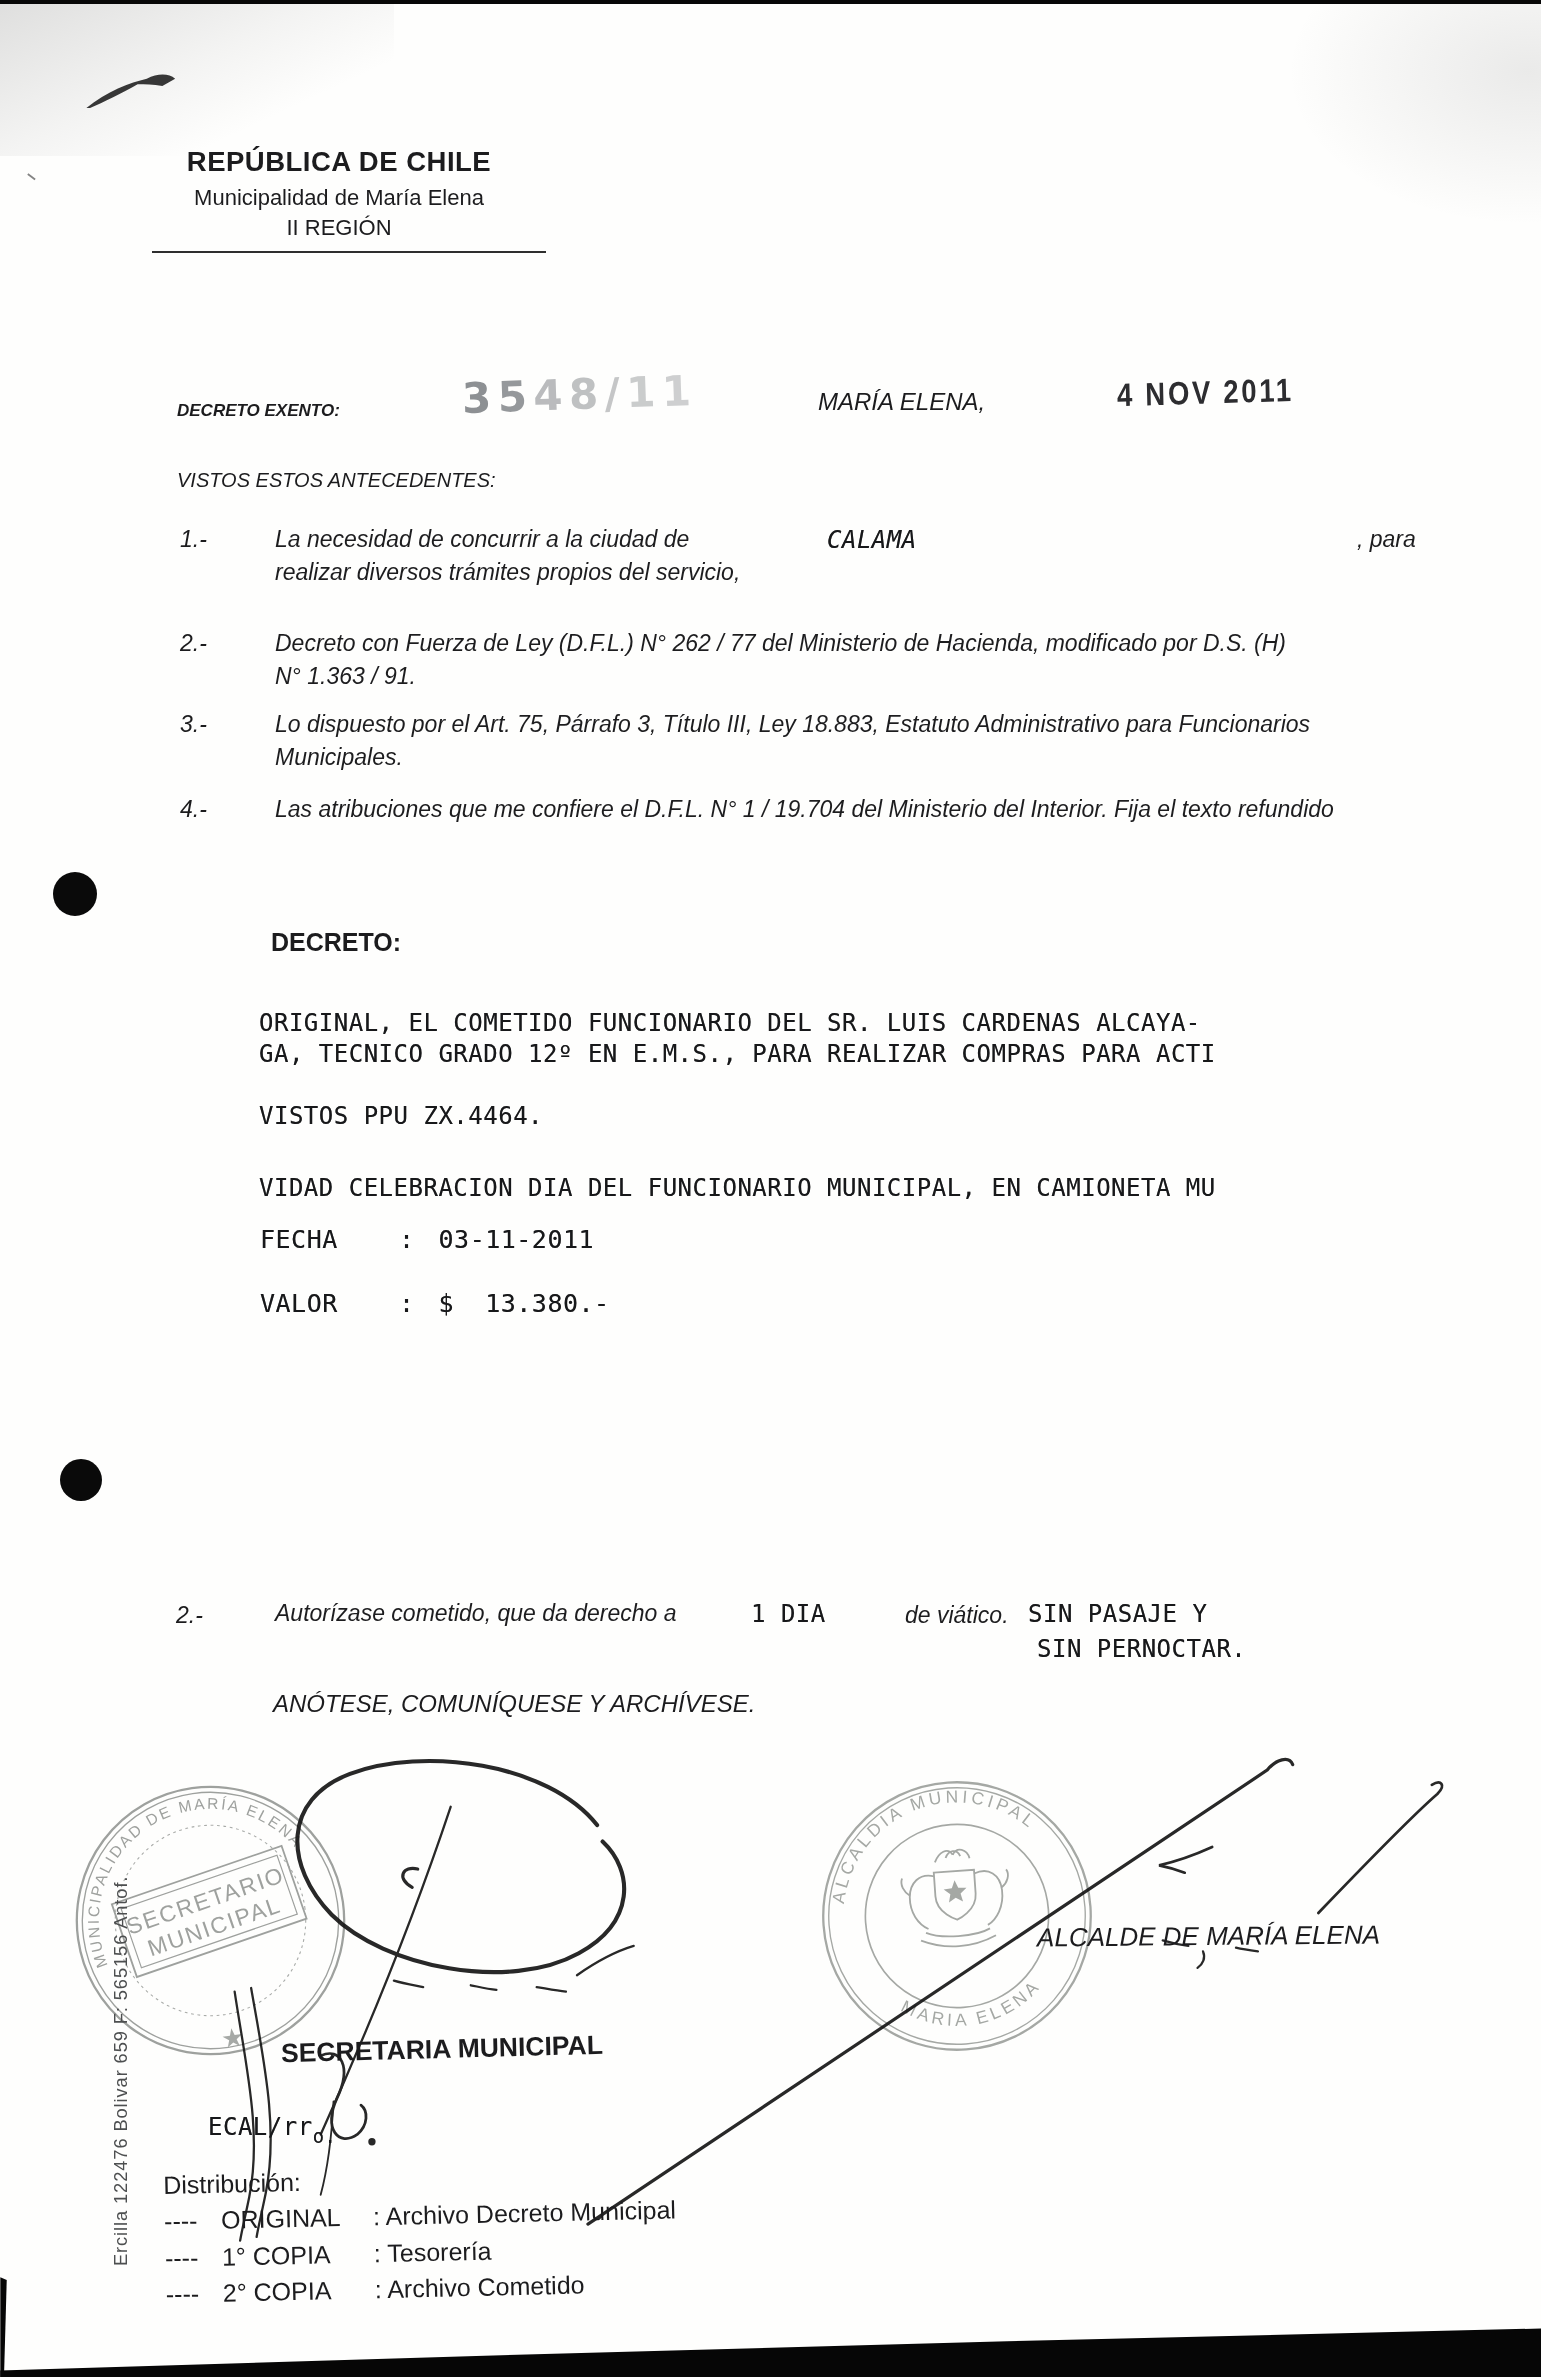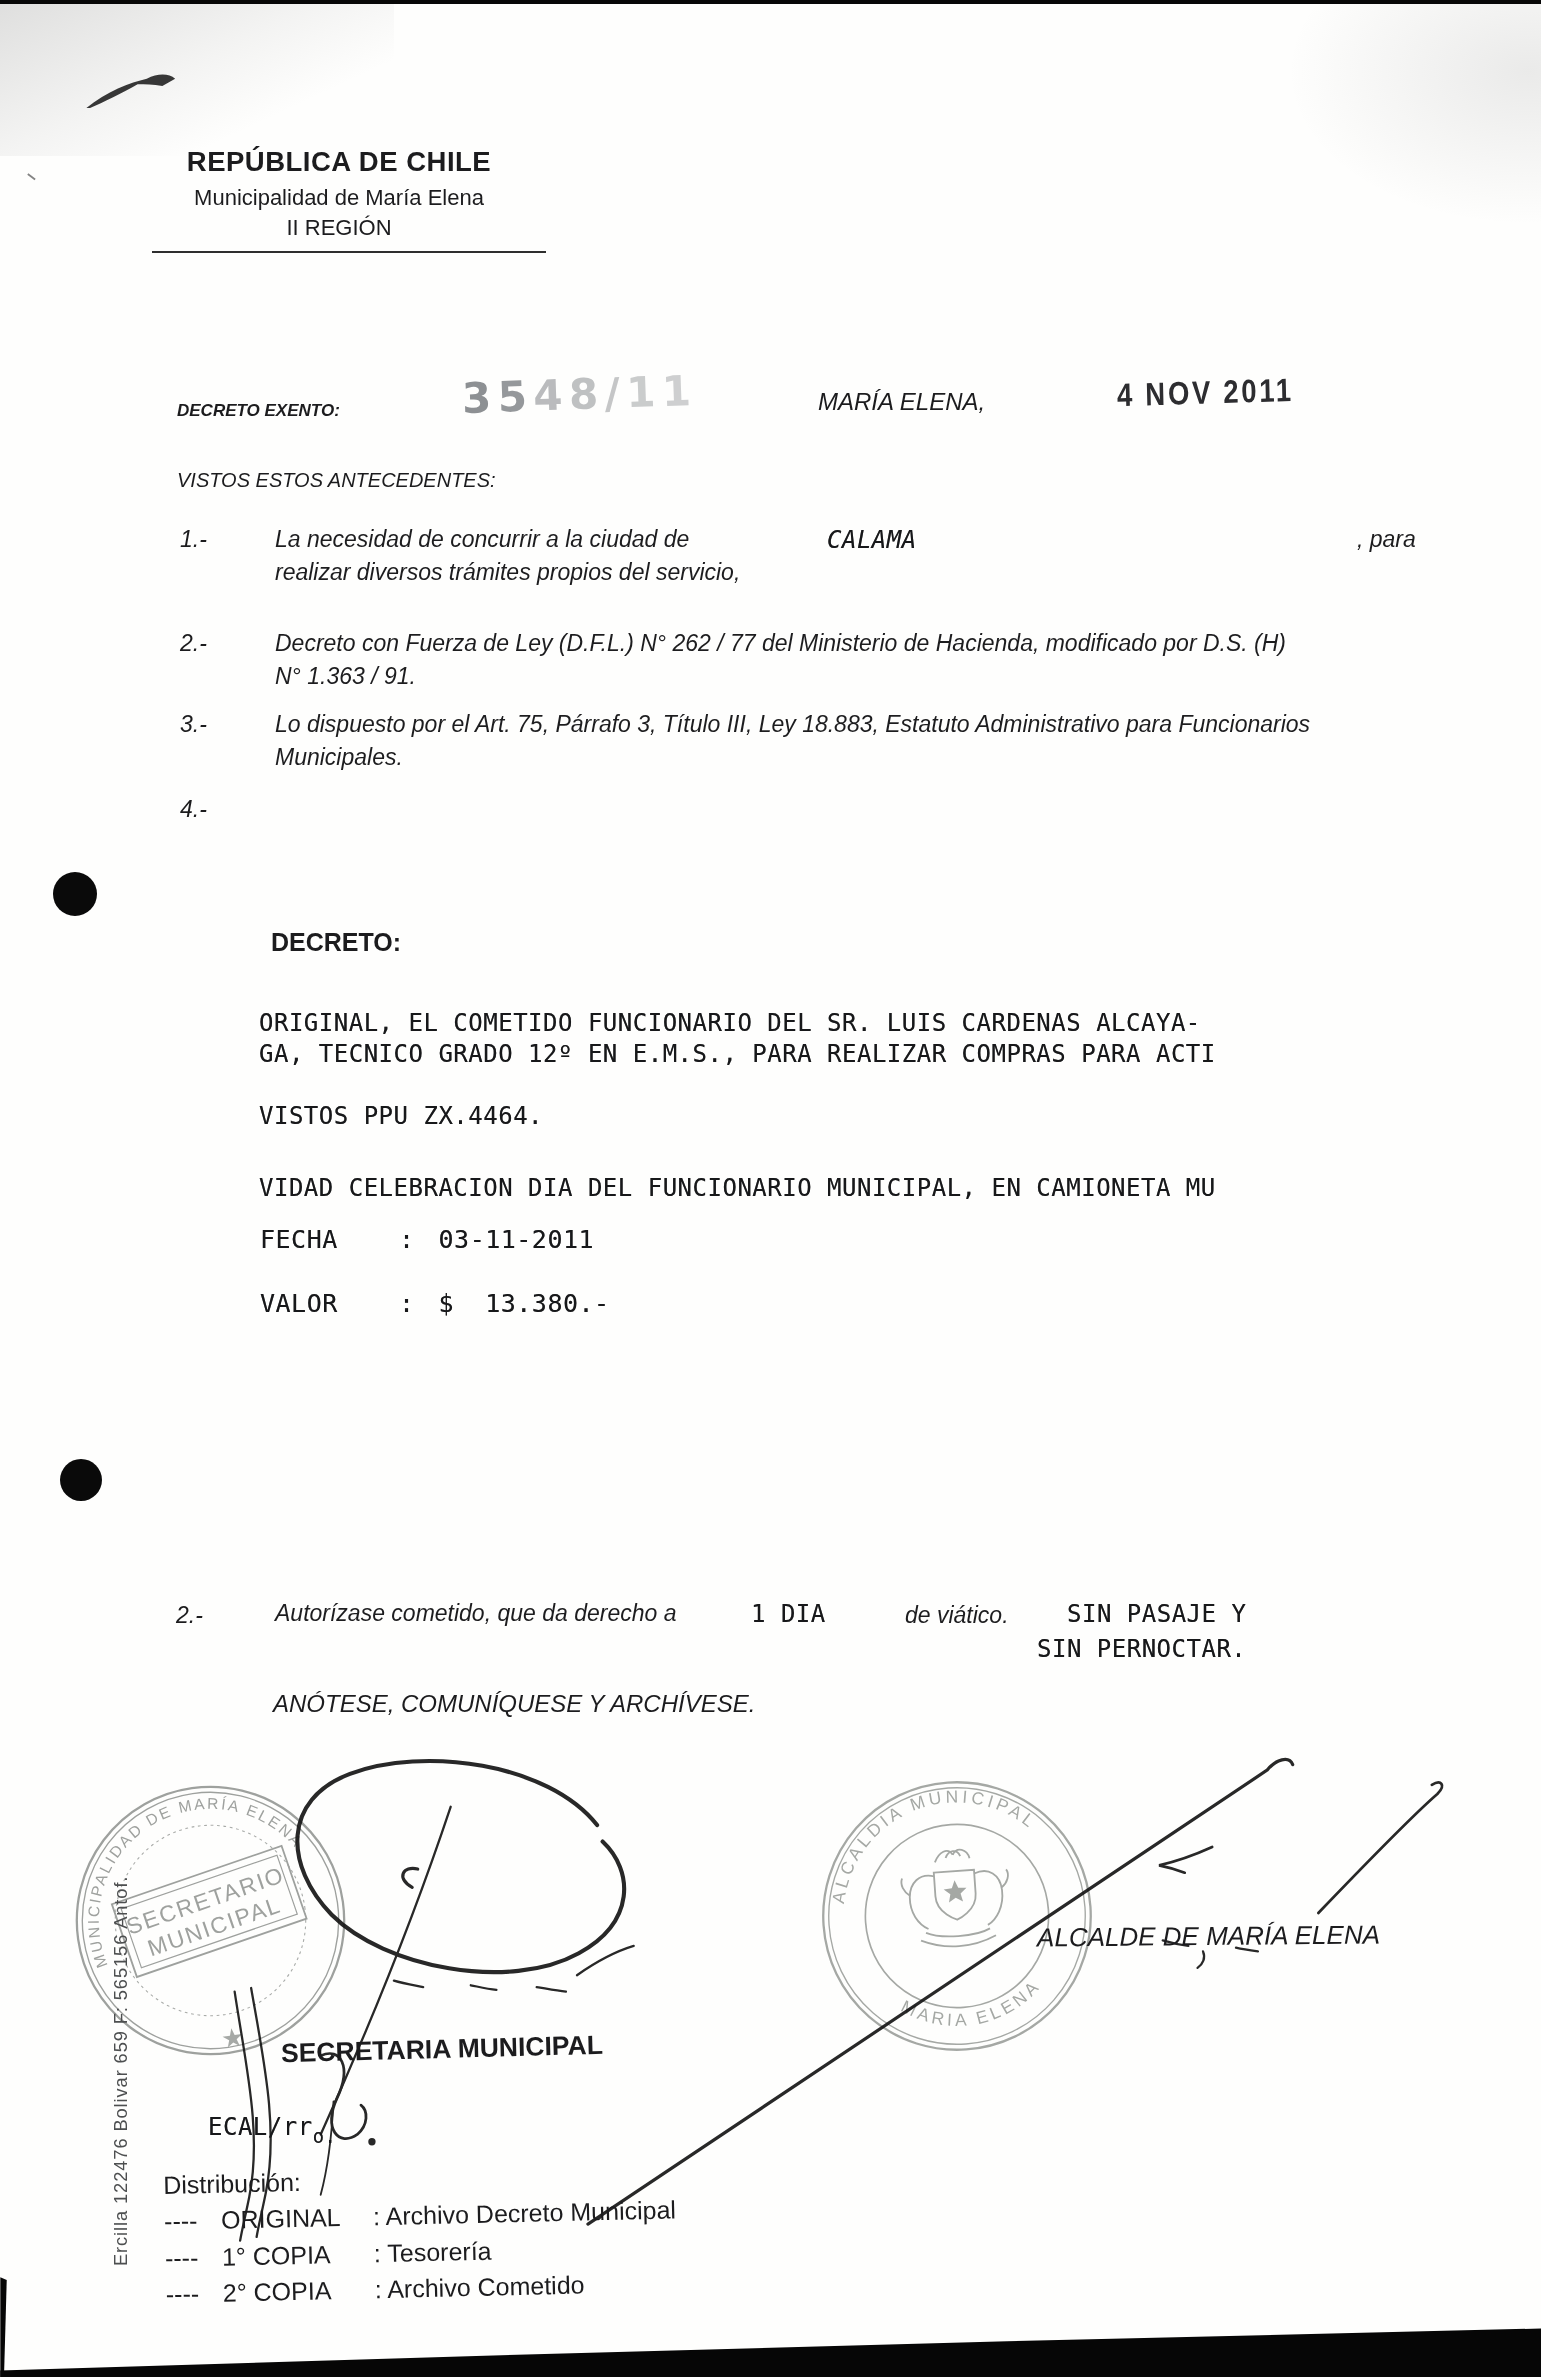--- a/index.html
+++ b/index.html
@@ -33,21 +33,21 @@
   .twline{left:259px;font-size:24px;}
   
   .kv{left:260px;font-size:25px;white-space:pre;display:flex;}
   .kv .lbl{width:139px;}
   .kv .val{margin-left:24px;}
   
   .auth-num{left:176px;top:1602px;}
   .auth-line{left:275px;top:1600px;width:1190px;height:37px;}
   .auth-days{position:absolute;left:476px;top:0;font-size:24px;}
   .auth-viat{position:absolute;left:630px;top:1.8px;}
-  .auth-note1{position:absolute;left:792px;top:0;font-size:24px;}
+  .auth-note1{position:absolute;left:753px;top:0;font-size:24px;}
   .auth-note2{left:1037px;top:1635px;font-size:24px;}
   .closing{left:273px;top:1690px;font-size:24px;font-style:italic;}
   
   .secretaria-title{left:281px;top:2034px;font-size:26.5px;font-weight:bold;transform:rotate(-1.5deg);}
   .initials{left:208px;top:2113px;font-size:24px;}
   .initials .sub{position:relative;top:8.2px;font-size:.78em;}
   .alcalde-title{left:1037px;top:1921px;font-size:26px;font-style:italic;transform:rotate(-.5deg);}
   
   .dist{left:163px;top:2171px;font-size:25px;transform:rotate(-1.3deg);transform-origin:left top;}
   .dist .row{display:flex;margin-top:7.3px;}
@@ -100,20 +100,21 @@
 
   <div class="abs num" style="left:180px;top:630px;">2.-</div>
   <div class="abs itemline body-it" style="top:630px;">Decreto con Fuerza de Ley (D.F.L.) N° 262 / 77 del Ministerio de Hacienda, modificado por D.S. (H)</div>
   <div class="abs itemline body-it" style="top:663px;">N° 1.363 / 91.</div>
 
   <div class="abs num" style="left:180px;top:711px;">3.-</div>
   <div class="abs itemline body-it" style="top:711px;">Lo dispuesto por el Art. 75, Párrafo 3, Título III, Ley 18.883, Estatuto Administrativo para Funcionarios</div>
   <div class="abs itemline body-it" style="top:744px;">Municipales.</div>
 
   <div class="abs num" style="left:180px;top:796px;">4.-</div>
+  <div class="abs itemline body-it" style="top:796px;">Las atribuciones que me confiere el D.F.L. N° 1 / 19.704 del Ministerio del Interior. Fija el texto refundido</div>
 
   <div class="abs decreto-h">DECRETO:</div>
   <div class="abs twline mono" style="top:1009px;">ORIGINAL, EL COMETIDO FUNCIONARIO DEL SR. LUIS CARDENAS ALCAYA-</div>
   <div class="abs twline mono" style="top:1040px;">GA, TECNICO GRADO 12º EN E.M.S., PARA REALIZAR COMPRAS PARA ACTI</div>
   <div class="abs twline mono" style="top:1130px;margin-top:44px;">VIDAD CELEBRACION DIA DEL FUNCIONARIO MUNICIPAL, EN CAMIONETA MU</div>
   <div class="abs twline mono" style="top:1102px;">VISTOS PPU ZX.4464.</div>
 
   <div class="abs kv mono" style="top:1225px;">
     <span class="lbl">FECHA</span>
     <span>:</span>

